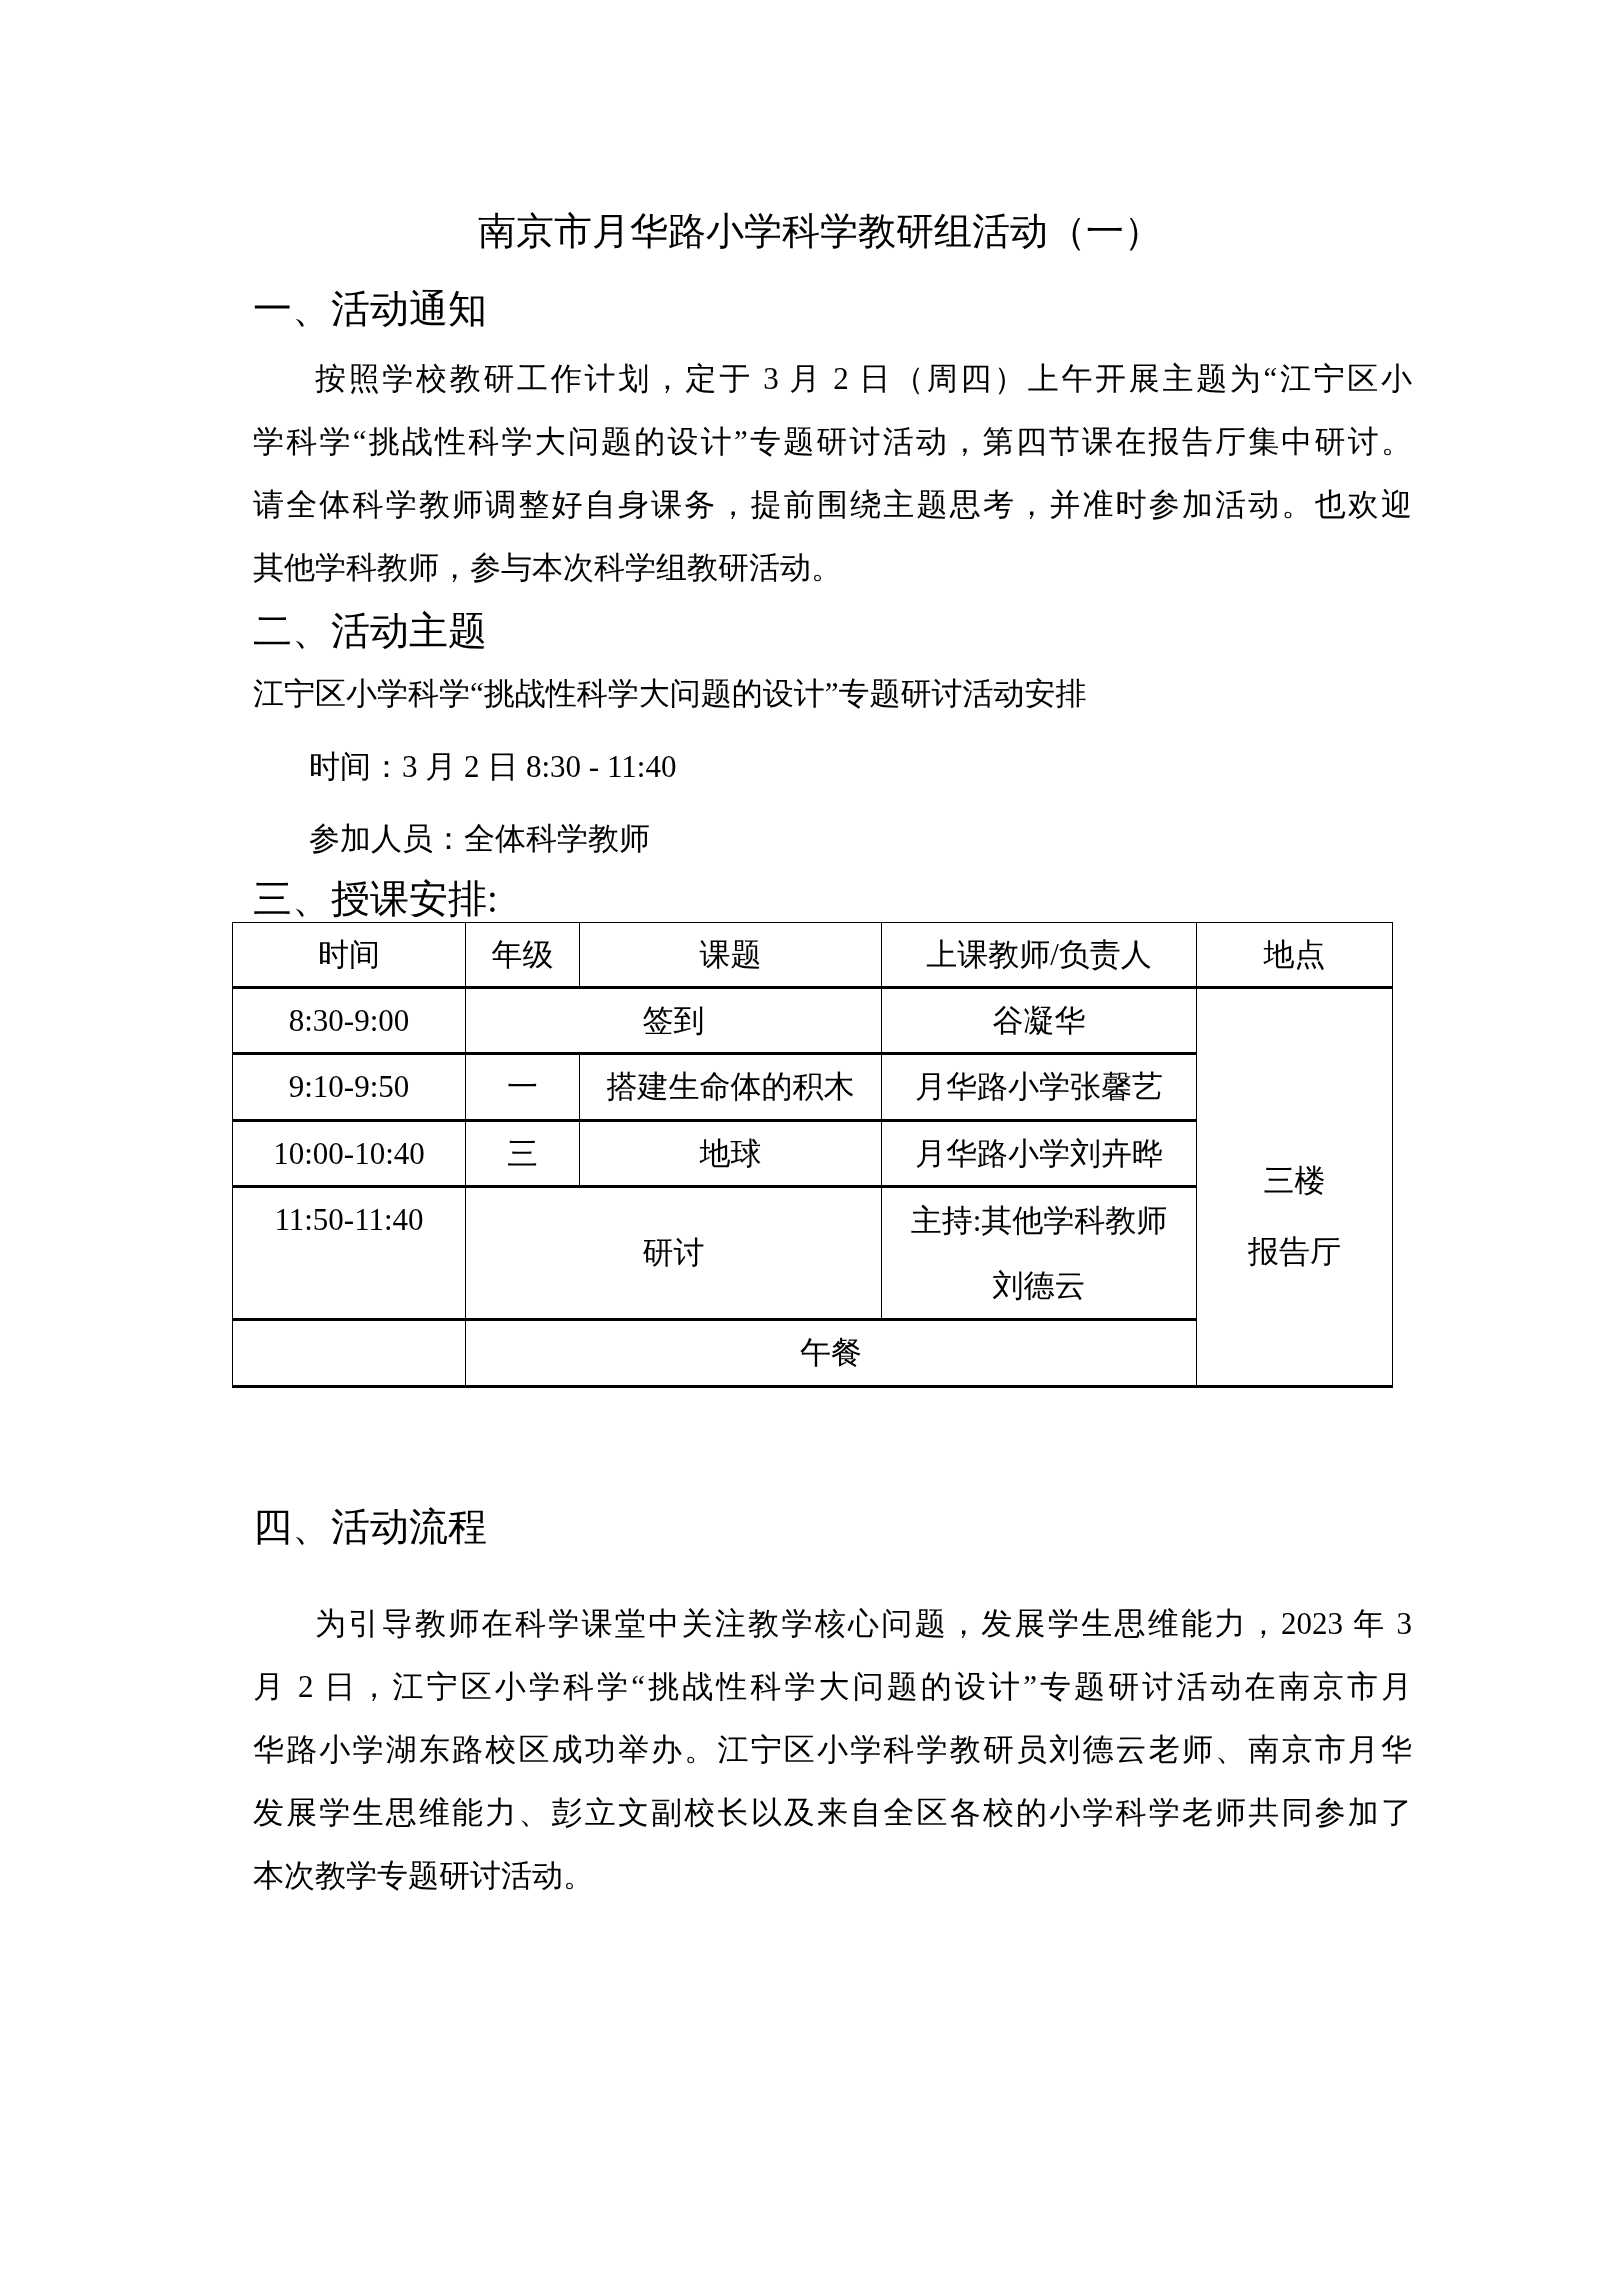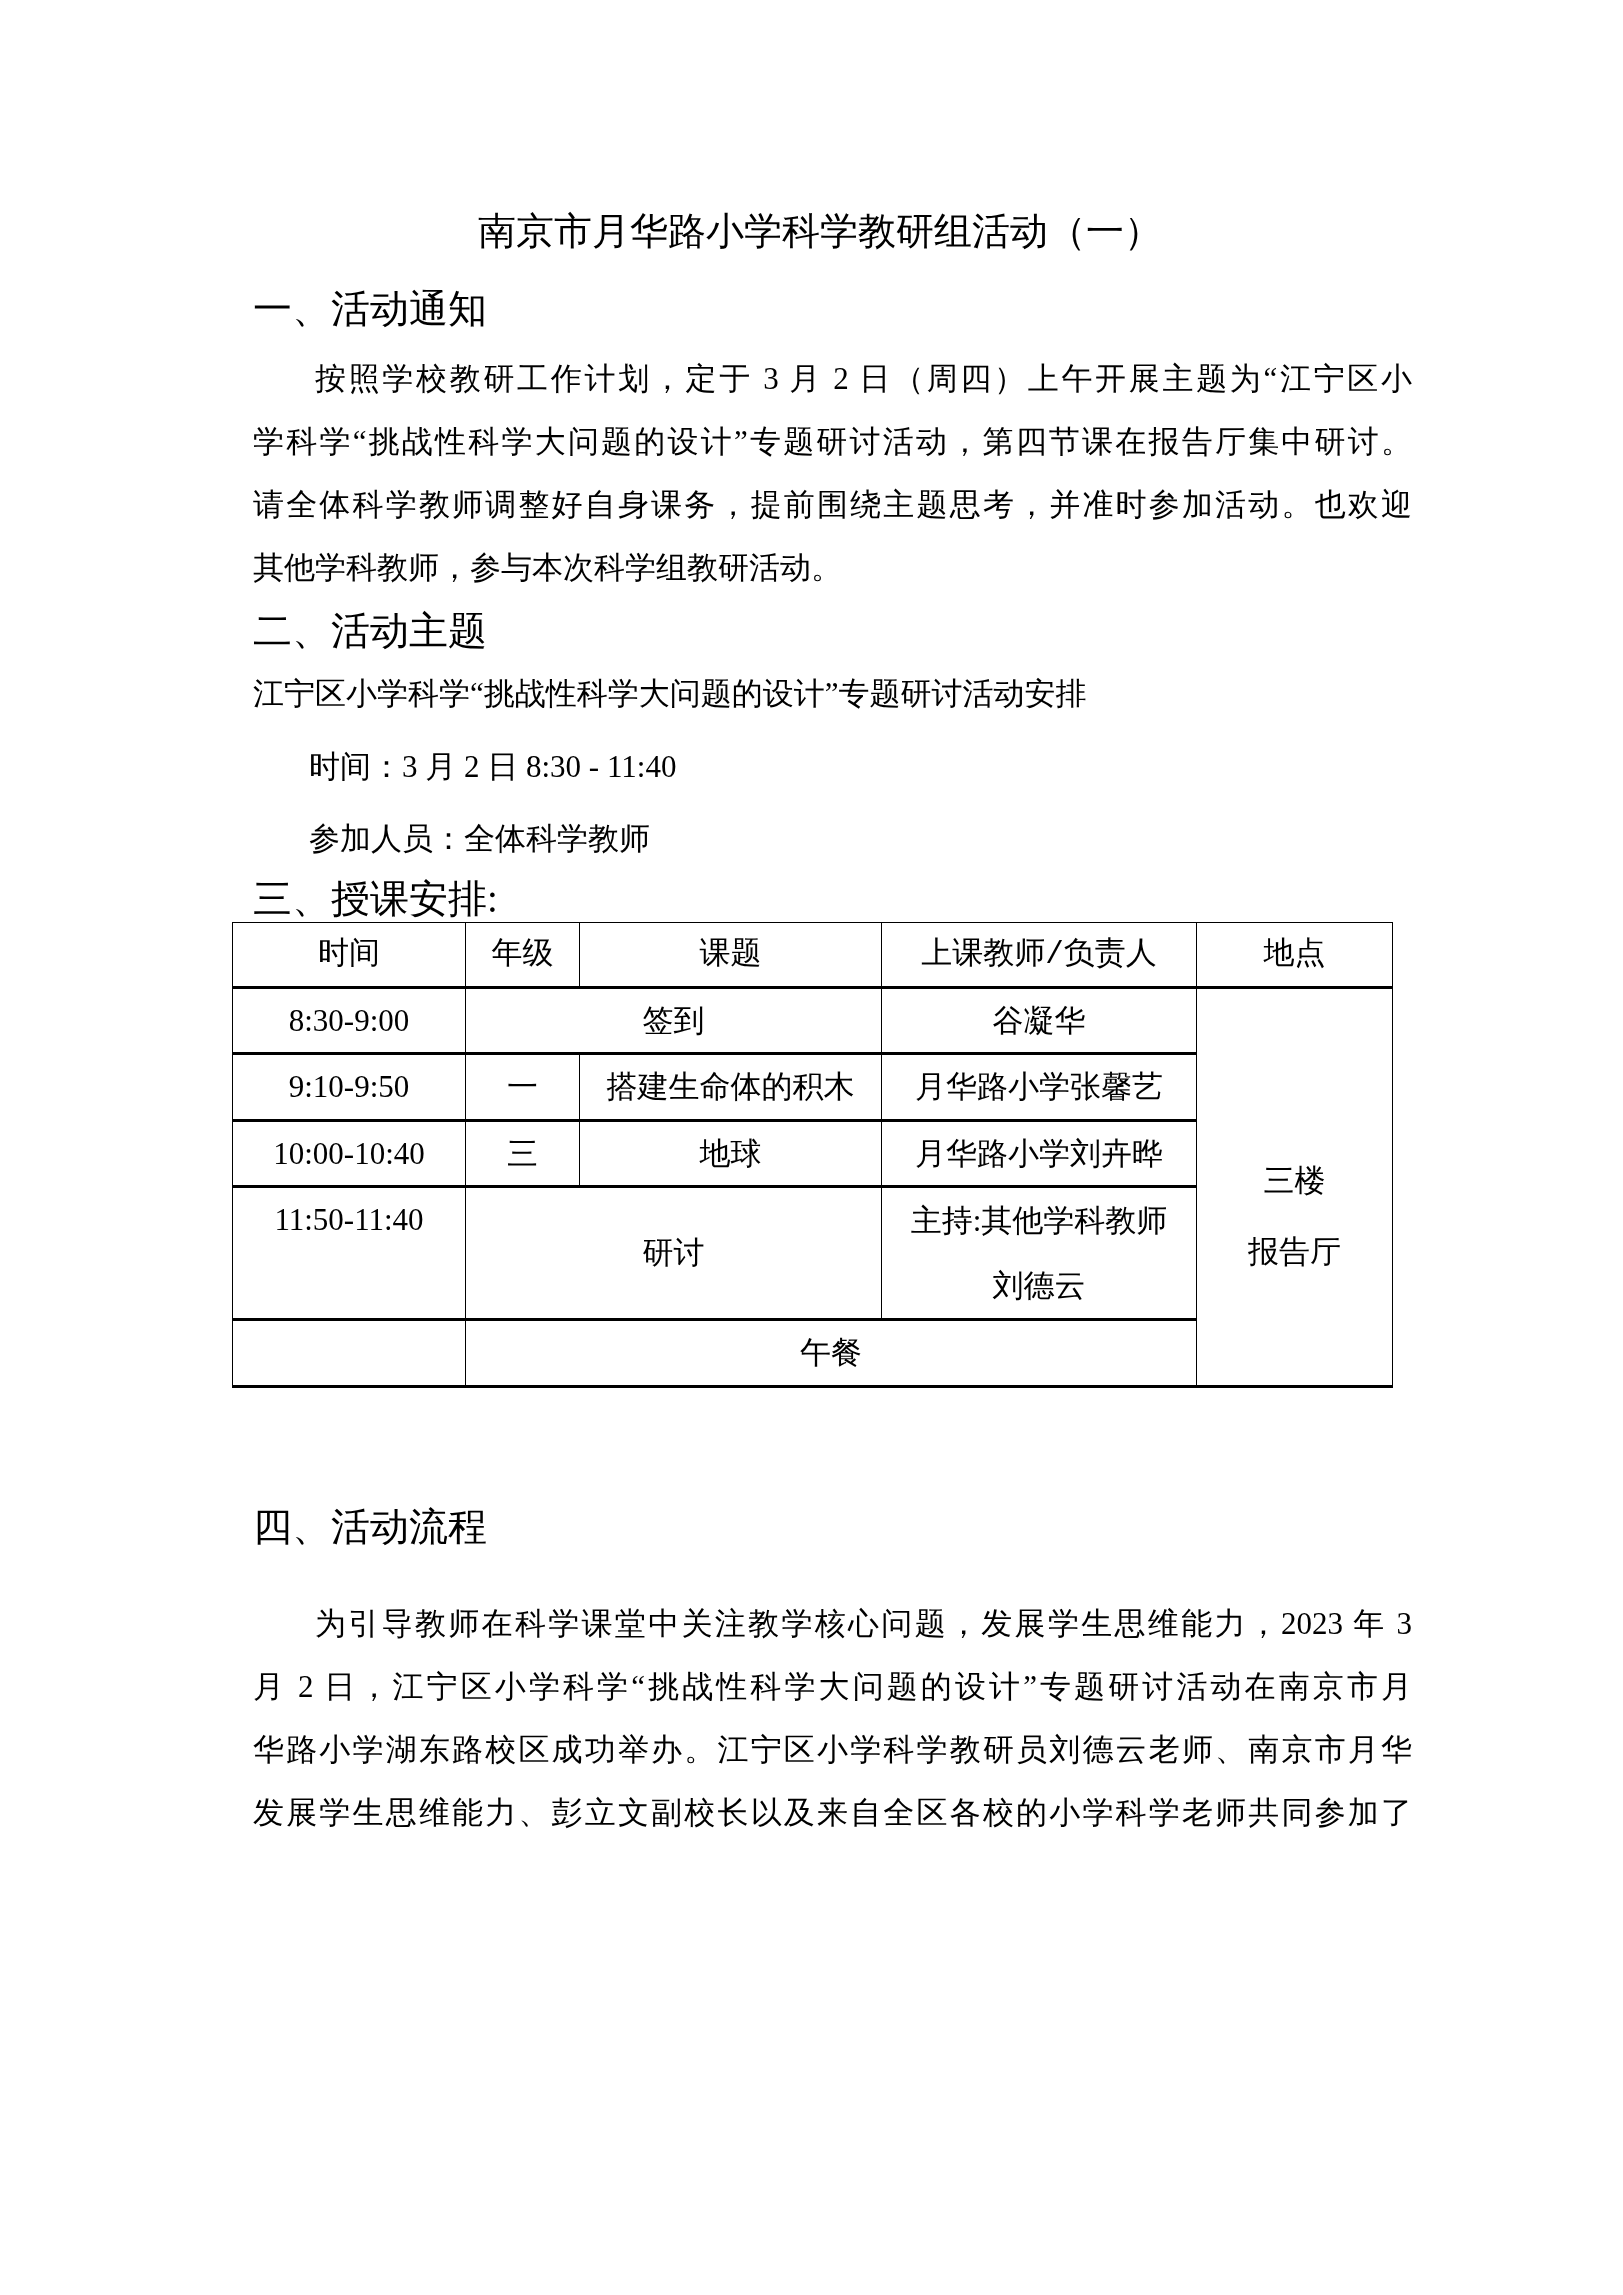--- a/index.html
+++ b/index.html
@@ -35,21 +35,21 @@
     margin-left:-21px;margin-top:0;width:1161px;
     font-size:31px;
   }
   .sched th,.sched td{
     border:1.3px solid #000;
     border-top-width:3.3px;border-bottom-width:3.3px;
     text-align:center;vertical-align:middle;
     font-weight:normal;padding:0;overflow:hidden;
   }
   .sched tr.r-hdr th{border-top-width:1.3px;}
-  tr.r-hdr{height:63px;font-family:Liberation Mono, monospace;}
+  tr.r-hdr{height:63px;}
   tr.r-1{height:62px;}
   tr.r-2{height:67px;}
   tr.r-3{height:65px;}
   tr.r-4{height:128px;}
   tr.r-5{height:67px;}
   td.time-top{vertical-align:top;line-height:63px;}
   td.teacher-two{line-height:65px;}
   td.loc-cell{vertical-align:middle;}
   .loc-inner{padding-top:59px;line-height:71px;}
 </style>
@@ -131,16 +131,17 @@
     </tbody>
   </table>
 
   <div class="h h4">四、活动流程</div>
 
   <div class="para4">
     <div class="jline indent">为引导教师在科学课堂中关注教学核心问题，发展学生思维能力，2023 年 3</div>
     <div class="jline">月 2 日，江宁区小学科学“挑战性科学大问题的设计”专题研讨活动在南京市月</div>
     <div class="jline">华路小学湖东路校区成功举办。江宁区小学科学教研员刘德云老师、南京市月华</div>
     <div class="jline">发展学生思维能力、彭立文副校长以及来自全区各校的小学科学老师共同参加了</div>
+    <div class="lline">本次教学专题研讨活动。</div>
   </div>
 
 </div>
 
 
 </body></html>

